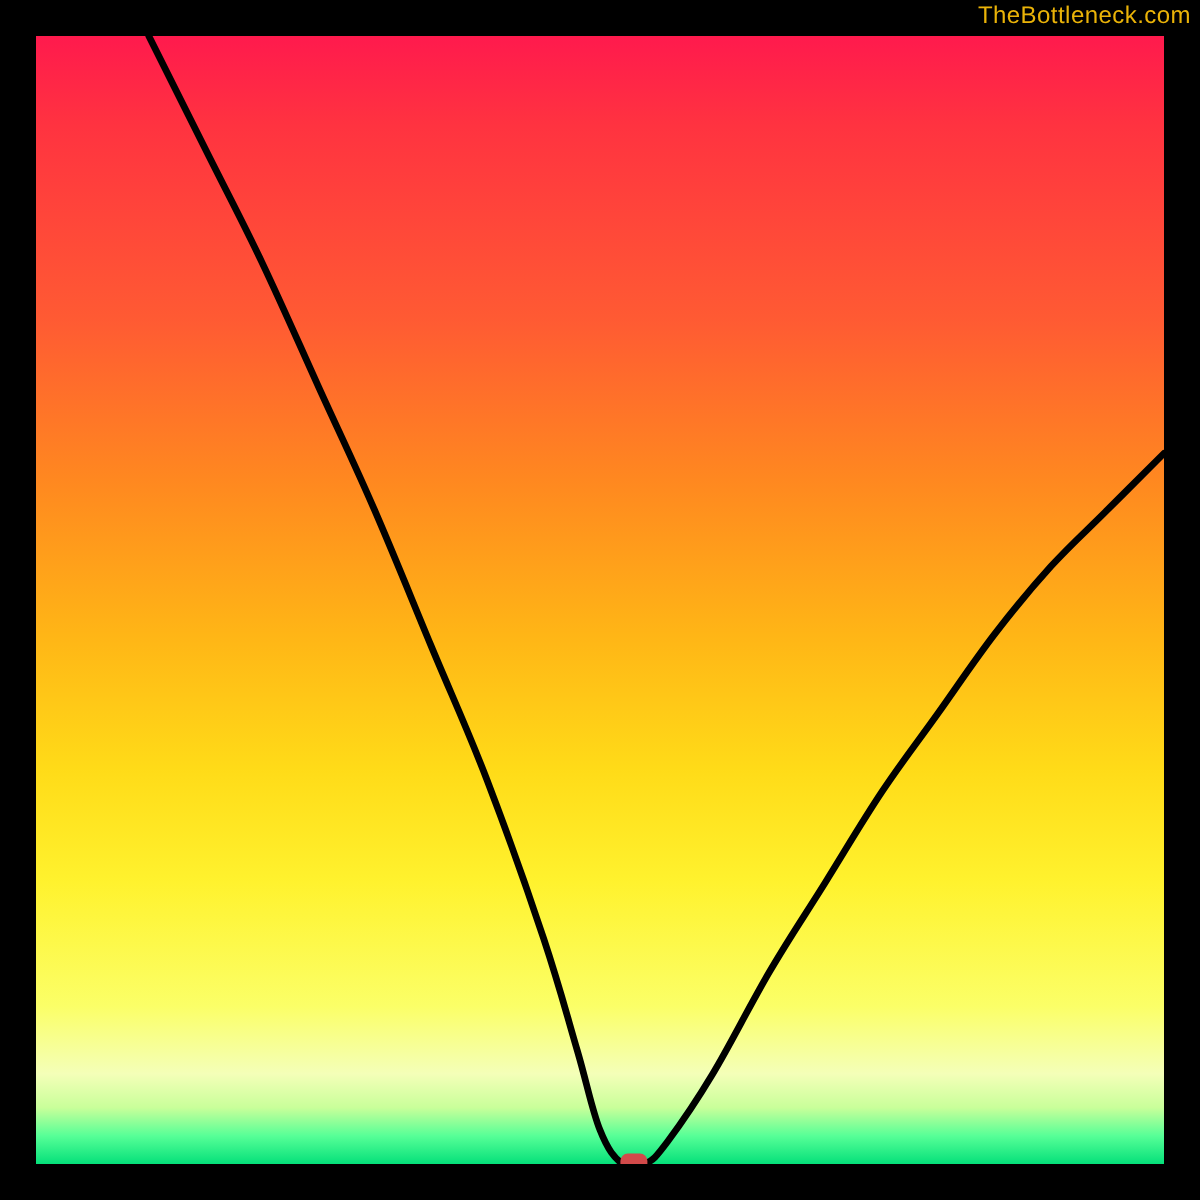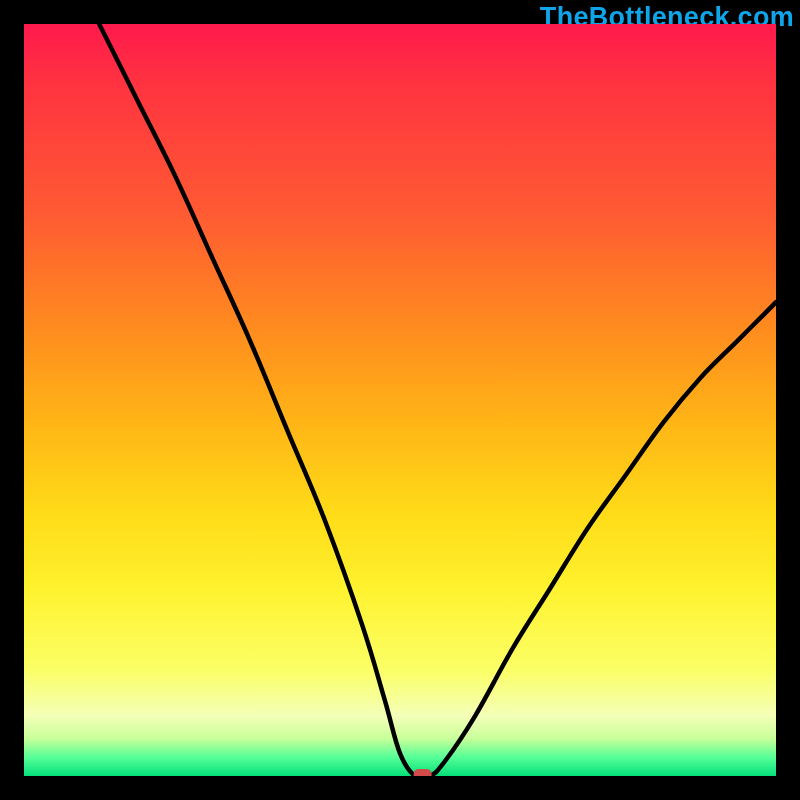--- a/index.html
+++ b/index.html
@@ -39,23 +39,23 @@
       #f4ffb8 92%,
       #c9ff9a 95%,
       #57ff97 97.5%,
       #05e07a 100%
     );
   }
   .watermark {
     position: absolute;
     top: 2px;
     right: 6px;
-    color: #0ea5e9;
-    font-size: 27px;
-    font-weight: 700;
+    color: #eab308;
+    font-size: 16px;
+    font-weight: 400;
     letter-spacing: 0.3px;
     user-select: none;
   }
   svg.curve {
     position: absolute;
     left: 0;
     top: 0;
     width: 752px;
     height: 752px;
   }

